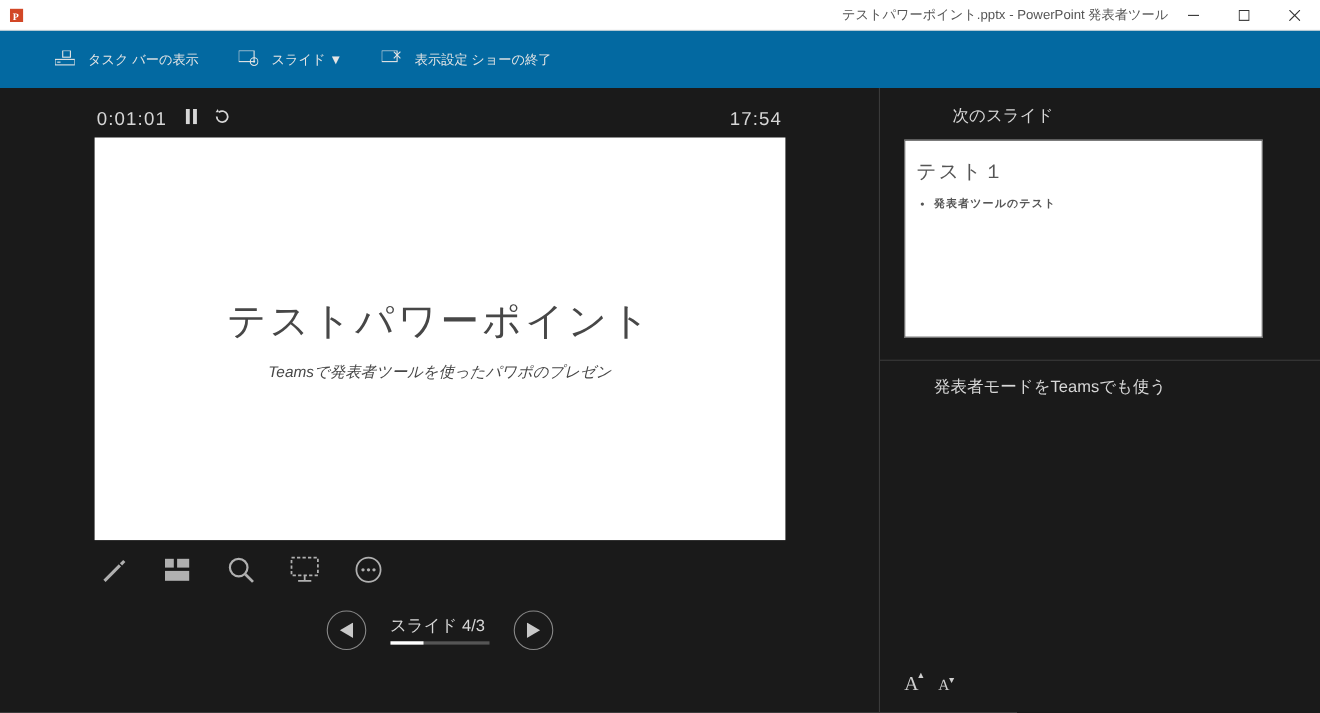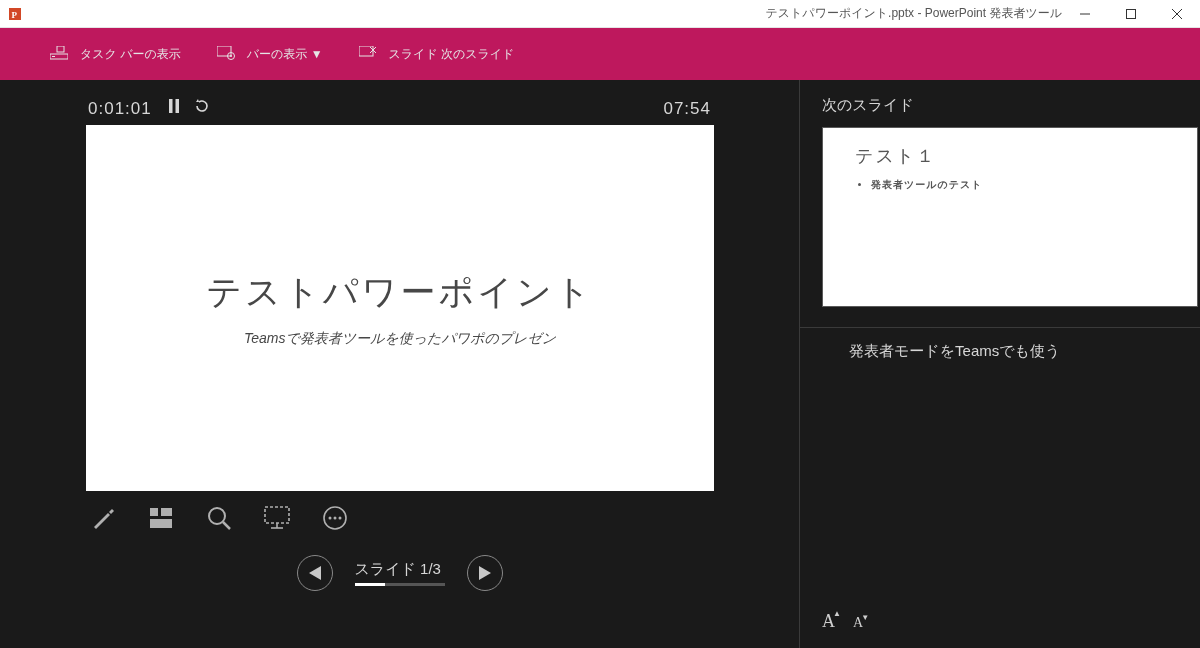--- a/index.html
+++ b/index.html
@@ -38,21 +38,21 @@
 .win-controls { display: flex; }
 .win-btn {
   width: 46px; height: 28px;
   display: flex; align-items: center; justify-content: center;
   color: #333; font-size: 12px;
 }
 .win-btn svg { display: block; }
 
 .toolbar {
   height: 52px;
-  background: #be185d;
+  background: #0369a1;
   display: flex;
   align-items: center;
   gap: 36px;
   padding: 0 50px;
 }
 .toolbar-item {
   display: flex;
   align-items: center;
   color: #e5e5e5;
   font-size: 12px;
@@ -123,26 +123,27 @@
 .right {
   flex: 1;
   display: flex;
   flex-direction: column;
   padding: 16px 22px 16px 22px;
 }
 .next-label {
   font-size: 15px;
   color: #d7d7d7;
   margin-bottom: 12px;
+  margin-left: 44px;
 }
 .next-slide {
   background: #fff;
-  width: 376px;
+  width: 326px;
   height: 180px;
-  padding: 16px 32px;
+  padding: 16px 10px;
   border: 1px solid #5a5a5a;
 }
 .next-slide .h {
   font-size: 18px;
   font-weight: 300;
   color: #555;
   letter-spacing: 2px;
   margin-bottom: 10px;
 }
 .next-slide ul { margin-left: 16px; font-weight: bold; }
@@ -208,31 +209,31 @@
       <span>タスク バーの表示</span>
     </div>
     <div class="toolbar-item">
       <span>
         <svg width="18" height="14" viewBox="0 0 18 14">
             <rect x="0" y="0" width="14" height="10" fill="none" stroke="#e5e5e5"></rect>
             <circle cx="14" cy="10" r="3.5" fill="none" stroke="#e5e5e5"></circle>
             <circle cx="14" cy="10" r="1" fill="#e5e5e5"></circle>
           </svg>
       </span>
-      <span>バーの表示 ▼</span>
+      <span>スライド ▼</span>
     </div>
     <div class="toolbar-item">
       <span>
         <svg width="18" height="14" viewBox="0 0 18 14">
             <rect x="0" y="0" width="14" height="10" fill="none" stroke="#e5e5e5"></rect>
             <line x1="11" y1="1" x2="17" y2="7" stroke="#e5e5e5"></line>
             <line x1="17" y1="1" x2="11" y2="7" stroke="#e5e5e5"></line>
           </svg>
       </span>
-      <span>スライド 次のスライド</span>
+      <span>表示設定 ショーの終了</span>
     </div>
   </div>
 
   <div class="main">
     <div class="left">
       <div class="timer-row">
         <span class="elapsed">0:01:01</span>
         <span class="timer-controls">
           <span>
             <svg width="12" height="14">
@@ -241,21 +242,21 @@
               </svg>
           </span>
           <span>
             <svg width="16" height="16" viewBox="0 0 16 16">
                 <path d="M3 8 a5 5 0 1 0 2 -4" fill="none" stroke="#d7d7d7" stroke-width="1.6"></path>
                 <polyline points="4,1 5,4 2,4" fill="#d7d7d7"></polyline>
               </svg>
           </span>
         </span>
         <span class="spacer"></span>
-        <span class="clock">07:54</span>
+        <span class="clock">17:54</span>
       </div>
 
       <div class="current-slide">
         <div class="title">テストパワーポイント</div>
         <div class="subtitle">Teamsで発表者ツールを使ったパワポのプレゼン</div>
       </div>
 
       <div class="tools-row">
         <div class="tool-btn">
           <svg width="26" height="26" viewBox="0 0 26 26">
@@ -293,21 +294,21 @@
         </div>
       </div>
 
       <div class="nav-row">
         <div class="nav-circle">
           <svg width="12" height="14">
               <polygon points="12,0 12,14 0,7" fill="#c8c8c8"></polygon>
             </svg>
         </div>
         <div>
-          <div class="slide-counter">スライド 1/3</div>
+          <div class="slide-counter">スライド 4/3</div>
           <div class="progress-line">
               <div class="fill"></div>
             </div>
         </div>
         <div class="nav-circle">
           <svg width="12" height="14">
               <polygon points="0,0 0,14 12,7" fill="#c8c8c8"></polygon>
             </svg>
         </div>
       </div>

